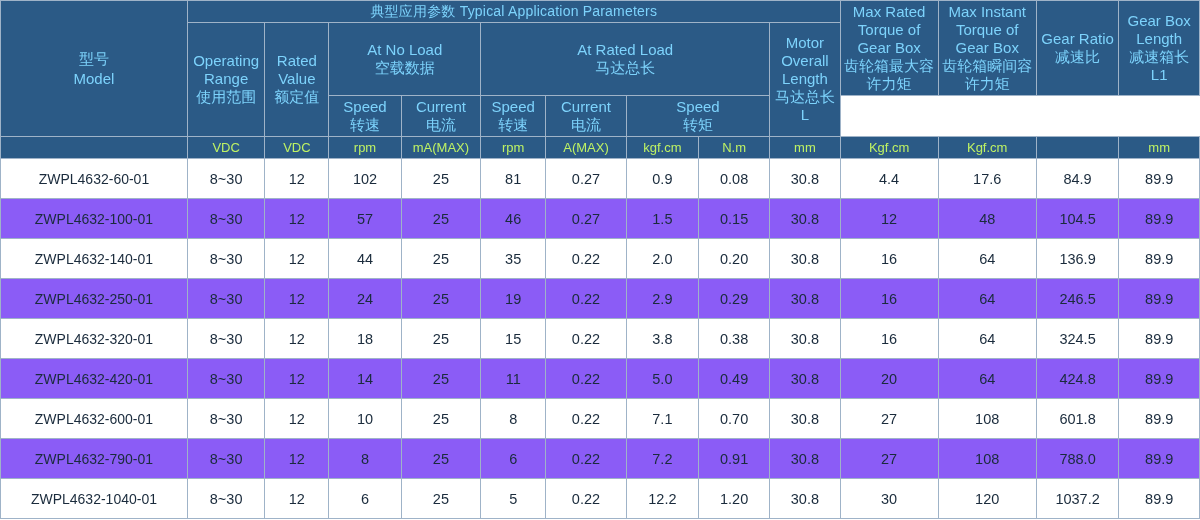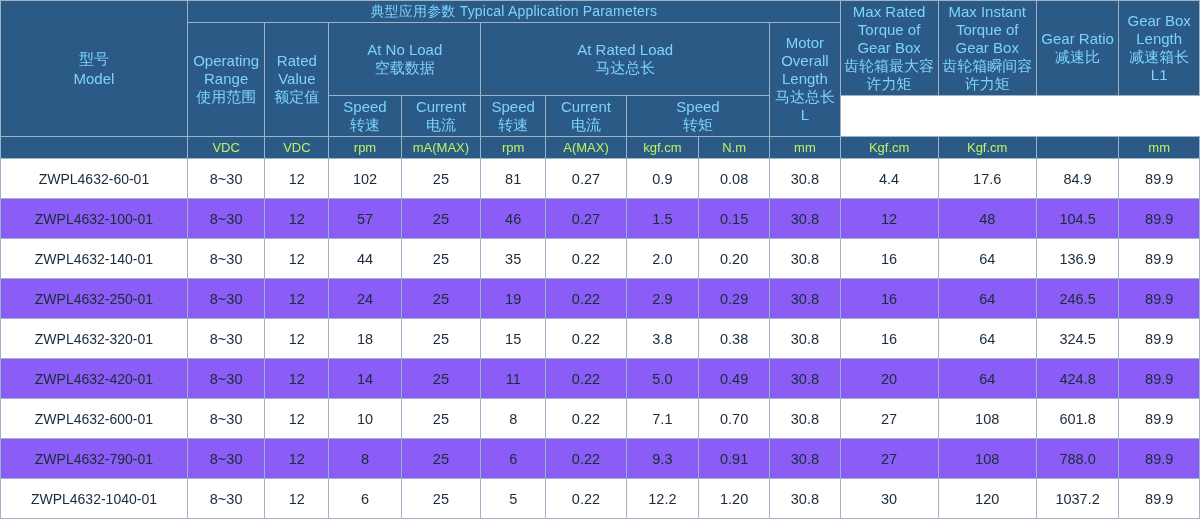--- a/index.html
+++ b/index.html
@@ -295,21 +295,21 @@
         <td>89.9</td>
       </tr>
       <tr class="even">
         <td class="model">ZWPL4632-790-01</td>
         <td>8~30</td>
         <td>12</td>
         <td>8</td>
         <td>25</td>
         <td>6</td>
         <td>0.22</td>
-        <td>9.3</td>
+        <td>7.2</td>
         <td>0.91</td>
         <td>30.8</td>
         <td>27</td>
         <td>108</td>
         <td>788.0</td>
         <td>89.9</td>
       </tr>
       <tr class="odd">
         <td class="model">ZWPL4632-1040-01</td>
         <td>8~30</td>

